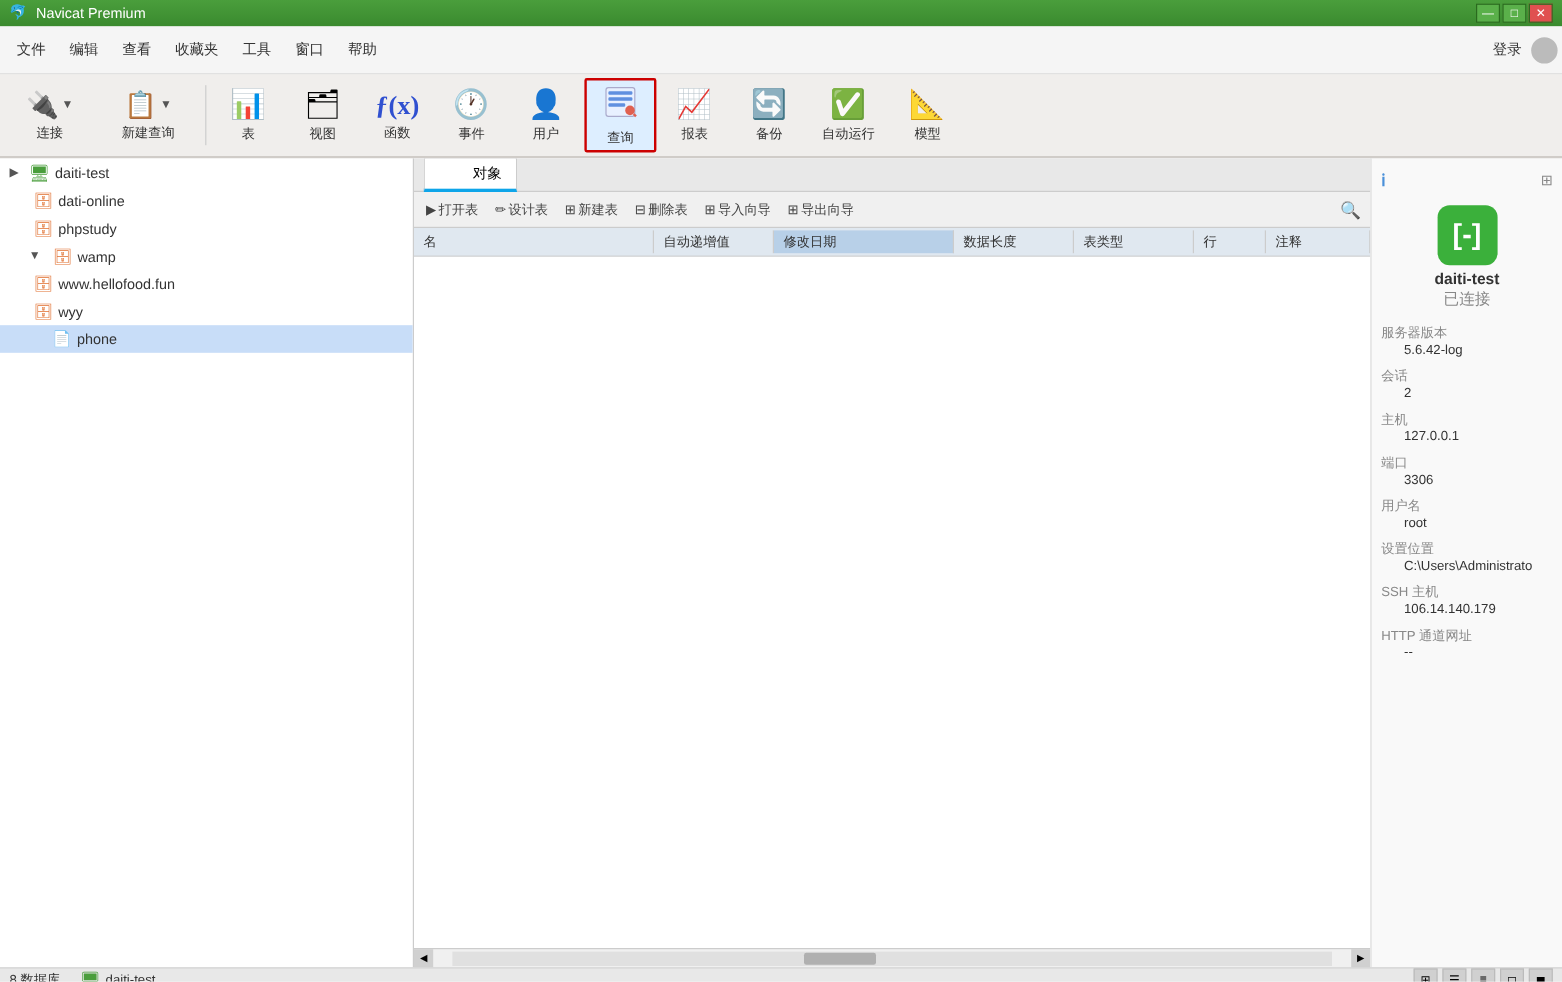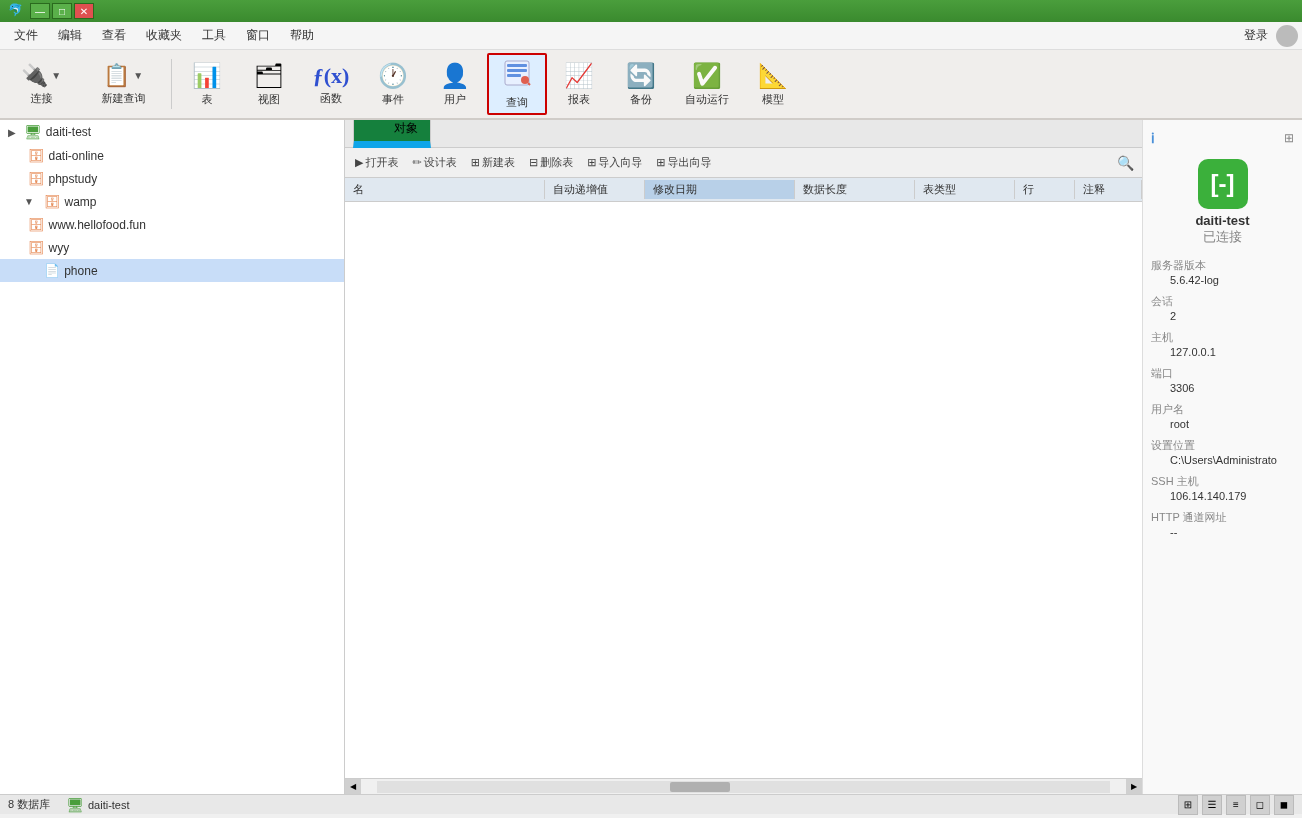--- a/index.html
+++ b/index.html
@@ -26,21 +26,21 @@
       display: flex; align-items: center; justify-content: center;
       color: white; font-size: 10px;
     }
     .title-bar-btn.close { background: #e05050; }
     .title-bar-btn.maximize { background: #5ab04a; }
     .title-bar-btn.minimize { background: #5ab04a; }
 
     
     .menu-bar {
       background: #f5f5f5;
-      height: 28px;
+      height: 40px;
       display: flex;
       align-items: center;
       padding: 0 4px;
       border-bottom: 1px solid #ddd;
     }
     .menu-item {
       padding: 4px 10px;
       cursor: pointer;
       font-size: 12px;
       color: #333;
@@ -125,21 +125,21 @@
     }
     .object-tab {
       padding: 4px 12px;
       font-size: 12px;
       cursor: pointer;
       background: #f5f5f5;
       border: 1px solid #ccc;
       border-bottom: none;
       border-radius: 2px 2px 0 0;
     }
-    .object-tab.active { background: #15803d; border-bottom: 7px solid #0ea5e9; margin-bottom: -1px; padding-left: 40px; }
+    .object-tab.active { background: #ffffff; border-bottom: 3px solid #0ea5e9; margin-bottom: -1px; padding-left: 40px; }
 
     
     .action-toolbar {
       background: #f0f0f0;
       height: 30px;
       display: flex;
       align-items: center;
       padding: 0 4px;
       border-bottom: 1px solid #ccc;
       gap: 2px;
@@ -175,21 +175,21 @@
       padding: 2px 8px;
       font-size: 11px;
       color: #333;
       border-right: 1px solid #ccc;
       white-space: nowrap;
       overflow: hidden;
     }
     .table-col.name { width: 200px; }
     .table-col.auto-inc { width: 100px; }
     .table-col.modified { width: 150px; background: #b8d0e8; }
-    .table-col.data-len { width: 120px; }
+    .table-col.data-len { width: 100px; }
     .table-col.table-type { width: 100px; }
     .table-col.rows { width: 60px; }
     .table-col.comment { flex: 1; }
 
     
     .table-content {
       flex: 1;
       background: white;
       overflow: auto;
     }
@@ -270,20 +270,21 @@
     .status-right { margin-left: auto; display: flex; gap: 4px; }
     .status-view-btn { width: 20px; height: 20px; background: #d0d0d0; border: 1px solid #bbb; display: flex; align-items: center; justify-content: center; font-size: 10px; cursor: pointer; }
 
     .tree-expand { color: #555; font-size: 10px; }
   </style>
 </head>
 <body>
 
 <div class="title-bar">
   <span class="title-bar-icon">🐬</span>
+  <span class="title-bar-title">Navicat Premium</span>
   <div class="title-bar-controls">
     <div class="title-bar-btn minimize">—</div>
     <div class="title-bar-btn maximize">□</div>
     <div class="title-bar-btn close">✕</div>
   </div>
 </div>
 
 <div class="menu-bar">
   <span class="menu-item">文件</span>
   <span class="menu-item">编辑</span>

